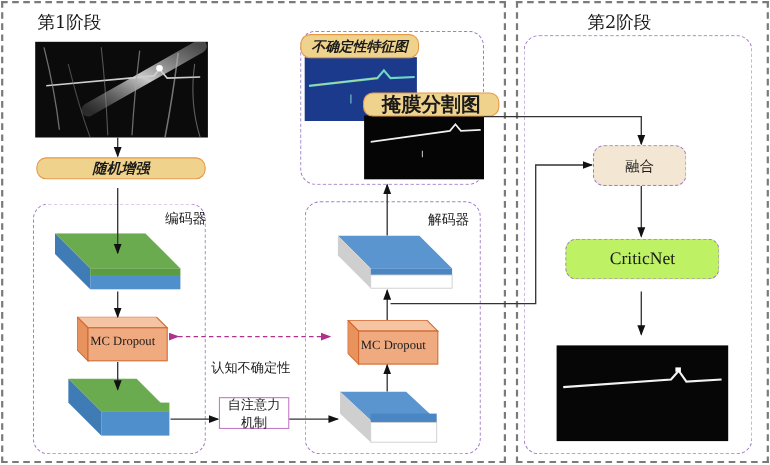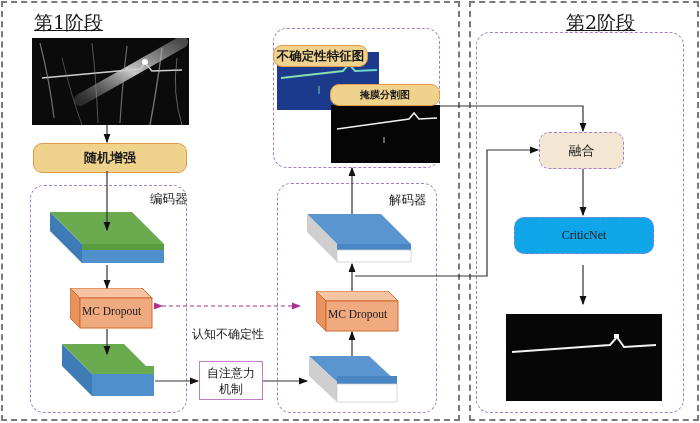--- a/index.html
+++ b/index.html
@@ -1,44 +1,44 @@
 <!DOCTYPE html>
 <html><head>
 <meta charset="utf-8">
 <style>
   * { box-sizing: border-box; margin: 0; padding: 0; }
   html, body { width: 700px; height: 423px; background: #ffffff; overflow: hidden; }
   body { position: relative; font-family: "DejaVu Serif", "Liberation Serif", serif; color: #1a1a1a; }
   .stage-frame { position: absolute; border: 2px dashed #7a7a7a; }
   .group-frame { position: absolute; border: 1.5px dashed #a47fc9; border-radius: 14px; }
-  .stage-title { position: absolute; font-size: 19px; text-decoration: underline; }
+  .stage-title { position: absolute; font-size: 16px; }
   .group-label { position: absolute; font-size: 12.5px; }
   .pill { position: absolute; background: #efd38c; border: 1.5px solid #e59a4a; border-radius: 9px;
           display: flex; align-items: center; justify-content: center; font-size: 13px; font-weight: bold; }
   .layer { position: absolute; }
   .mc { position: absolute; font-size: 11.5px; font-family: "Liberation Serif", serif; text-align: center; }
   .attention { position: absolute; border: 1.5px solid #c27bc7; background: #fff;
                display: flex; align-items: center; justify-content: center; text-align: center;
                font-size: 12px; line-height: 16px; }
   .fusion { position: absolute; background: #f3e7d3; border: 1.5px dashed #a47fc9; border-radius: 10px;
             display: flex; align-items: center; justify-content: center; font-size: 13px; }
-  .criticnet { position: absolute; background: #0ea5e9; border: 1.5px dashed #a47fc9; border-radius: 10px;
-            display: flex; align-items: center; justify-content: center; font-size: 12px; font-family: "Liberation Serif", serif; }
+  .criticnet { position: absolute; background: #bef264; border: 1.5px dashed #a47fc9; border-radius: 10px;
+            display: flex; align-items: center; justify-content: center; font-size: 16px; font-family: "Liberation Serif", serif; }
   .img-box { position: absolute; overflow: hidden; }
   svg.overlay { position: absolute; left: 0; top: 0; pointer-events: none; }
   .uncert-label { position: absolute; font-size: 12px; }
 </style>
 </head>
 <body>
 
 <div class="stage-frame" style="left:1px; top:1px; width:459px; height:420px;"></div>
 <div class="stage-frame" style="left:469px; top:1px; width:230px; height:420px;"></div>
 
 <div class="stage-title" style="left:34px; top:10px;">第1阶段</div>
-<div class="stage-title" style="left:566px; top:10px;">第2阶段</div>
+<div class="stage-title" style="left:534px; top:10px;">第2阶段</div>
 
 <div class="img-box" style="left:32px; top:38px; width:157px; height:87px; background:#0b0b0b;">
   <svg width="157" height="87">
     <defs>
       <linearGradient id="glow" x1="0" y1="1" x2="1" y2="0">
         <stop offset="0" stop-color="#777" stop-opacity="0.3"></stop>
         <stop offset="0.5" stop-color="#ddd" stop-opacity="0.9"></stop>
         <stop offset="1" stop-color="#888" stop-opacity="0.5"></stop>
       </linearGradient>
     </defs>
@@ -47,21 +47,21 @@
     <circle cx="113" cy="24" r="3" fill="#fff"></circle>
     <path d="M8 5 Q18 45 22 80" stroke="#999" stroke-width="1.2" fill="none" opacity="0.7"></path>
     <path d="M60 5 Q64 40 66 85" stroke="#888" stroke-width="1" fill="none" opacity="0.6"></path>
     <path d="M95 8 Q90 50 88 85" stroke="#aaa" stroke-width="1.2" fill="none" opacity="0.6"></path>
     <path d="M130 10 Q125 50 118 87" stroke="#bbb" stroke-width="1.4" fill="none" opacity="0.6"></path>
     <path d="M145 20 Q140 55 150 87" stroke="#999" stroke-width="1" fill="none" opacity="0.6"></path>
     <path d="M30 20 Q40 60 50 87" stroke="#777" stroke-width="1" fill="none" opacity="0.6"></path>
   </svg>
 </div>
 
-<div class="pill" style="left:33px; top:143px; width:154px; height:30px;">
+<div class="pill" style="left:33px; top:143px; width:154px; height:20px;font-style:italic;">
   <span>随机增强</span>
 </div>
 
 <div class="group-frame" style="left:30px; top:185px; width:157px; height:228px;"></div>
 <div class="group-label" style="left:150px; top:191px;">编码器</div>
 
 <svg class="layer" style="left:50px; top:212px;" width="118" height="56">
   <polygon points="0,0 82,0 114,32 32,32" fill="#6aab4f"></polygon>
   <polygon points="0,0 32,32 32,51 0,19" fill="#3f7cb6"></polygon>
   <rect x="32" y="32" width="82" height="6" fill="#5a9c40"></rect>
@@ -75,21 +75,21 @@
 </svg>
 <div class="mc" style="left:82px; top:305px;">MC Dropout</div>
 
 <svg class="layer" style="left:62px; top:344px;" width="96" height="60">
   <polygon points="0,0 62,0 92,30 30,30" fill="#6aab4f"></polygon>
   <polygon points="0,0 30,30 30,52 0,22" fill="#3f7cb6"></polygon>
   <rect x="30" y="22" width="62" height="8" fill="#6aab4f"></rect>
   <rect x="30" y="30" width="62" height="22" fill="#4f8fcb"></rect>
 </svg>
 
-<div class="attention" style="left:199px; top:361px; width:64px; height:39px;">
+<div class="attention" style="left:199px; top:361px; width:64px; height:29px;">
   <div>
     <div>自注意力</div>
     <div>机制</div>
   </div>
 </div>
 
 <div class="uncert-label" style="left:192px; top:326px;">认知不确定性</div>
 
 <div class="group-frame" style="left:277px; top:183px; width:160px; height:230px;"></div>
 <div class="group-label" style="left:389px; top:192px;text-align:center;">解码器</div>
@@ -117,31 +117,31 @@
 
 <div class="group-frame" style="left:273px; top:28px; width:167px; height:140px;"></div>
 
 <div class="img-box" style="left:277px; top:52px; width:102px; height:58px; background:#1c3a8c;">
   <svg width="102" height="58">
     <path d="M4 26 L66 19 L72 12 L78 19 L100 18" stroke="#6fd6c8" stroke-width="2" fill="none"></path>
     <path d="M4 26 L66 19" stroke="#d9e26a" stroke-width="0.8" fill="none" opacity="0.6"></path>
     <line x1="42" y1="34" x2="42" y2="42" stroke="#7cc" stroke-width="1"></line>
   </svg>
 </div>
-<div class="pill" style="left:273px; top:45px; width:95px; height:22px; font-size:12.5px;">
+<div class="pill" style="left:273px; top:31px; width:108px; height:22px; font-size:12.5px;font-style:italic;">
   <span>不确定性特征图</span>
 </div>
 
 <div class="img-box" style="left:331px; top:105px; width:109px; height:58px; background:#050505;">
   <svg width="109" height="58">
     <path d="M6 24 L78 14 L83 8 L88 14 L106 13" stroke="#f0f0f0" stroke-width="1.6" fill="none"></path>
     <line x1="53" y1="32" x2="53" y2="38" stroke="#bbb" stroke-width="1"></line>
   </svg>
 </div>
-<div class="pill" style="left:330px; top:84px; width:110px; height:22px; font-size:10px;text-align:right;">
+<div class="pill" style="left:330px; top:84px; width:124px; height:22px; font-size:18px;text-align:right;">
   <span>掩膜分割图</span>
 </div>
 
 <div class="group-frame" style="left:476px; top:32px; width:208px; height:381px;"></div>
 
 <div class="fusion" style="left:539px; top:132px; width:85px; height:37px;">
   <span>融合</span>
 </div>
 
 <div class="criticnet" style="left:514px; top:217px; width:140px; height:37px;">

